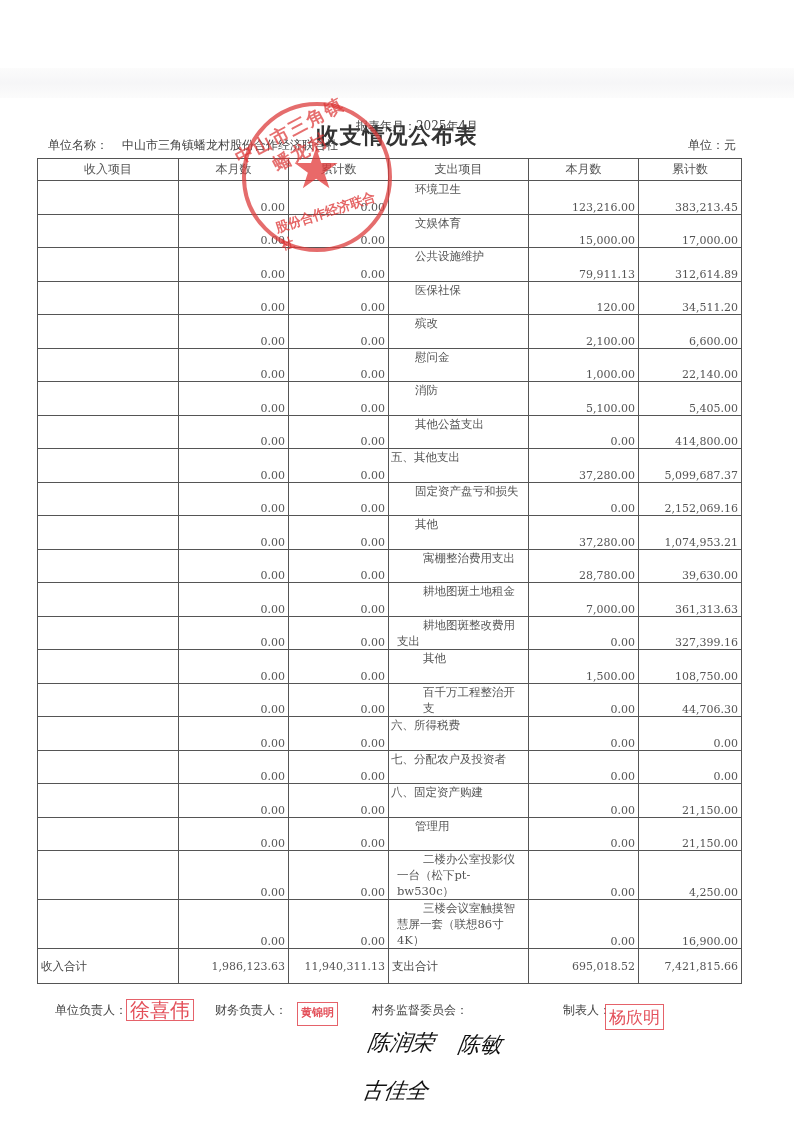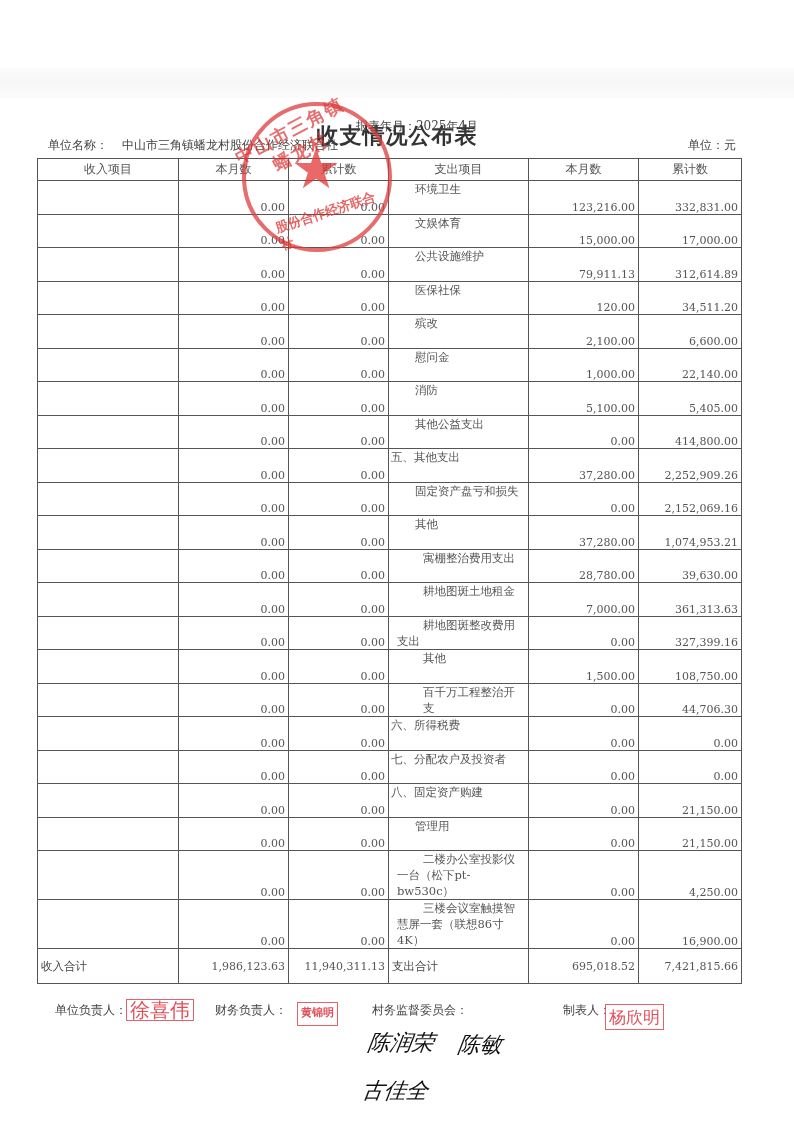--- a/index.html
+++ b/index.html
@@ -75,21 +75,21 @@
       <th>累计数</th>
     </tr>
   </thead>
   <tbody id="ledger-body">
     <tr class="data">
         <td class="inc-item"></td>
         <td class="num">0.00</td>
         <td class="num">0.00</td>
         <td class="exp-item lvl1">环境卫生</td>
         <td class="num">123,216.00</td>
-        <td class="num">332,831.00</td>
+        <td class="num">383,213.45</td>
       </tr>
     <tr class="data">
         <td class="inc-item"></td>
         <td class="num">0.00</td>
         <td class="num">0.00</td>
         <td class="exp-item lvl1">文娱体育</td>
         <td class="num">15,000.00</td>
         <td class="num">17,000.00</td>
       </tr>
     <tr class="data">
@@ -139,21 +139,21 @@
         <td class="exp-item lvl1">其他公益支出</td>
         <td class="num">0.00</td>
         <td class="num">414,800.00</td>
       </tr>
     <tr class="data">
         <td class="inc-item"></td>
         <td class="num">0.00</td>
         <td class="num">0.00</td>
         <td class="exp-item lvl0">五、其他支出</td>
         <td class="num">37,280.00</td>
-        <td class="num">2,252,909.26</td>
+        <td class="num">5,099,687.37</td>
       </tr>
     <tr class="data">
         <td class="inc-item"></td>
         <td class="num">0.00</td>
         <td class="num">0.00</td>
         <td class="exp-item lvl1">固定资产盘亏和损失</td>
         <td class="num">0.00</td>
         <td class="num">2,152,069.16</td>
       </tr>
     <tr class="data">

